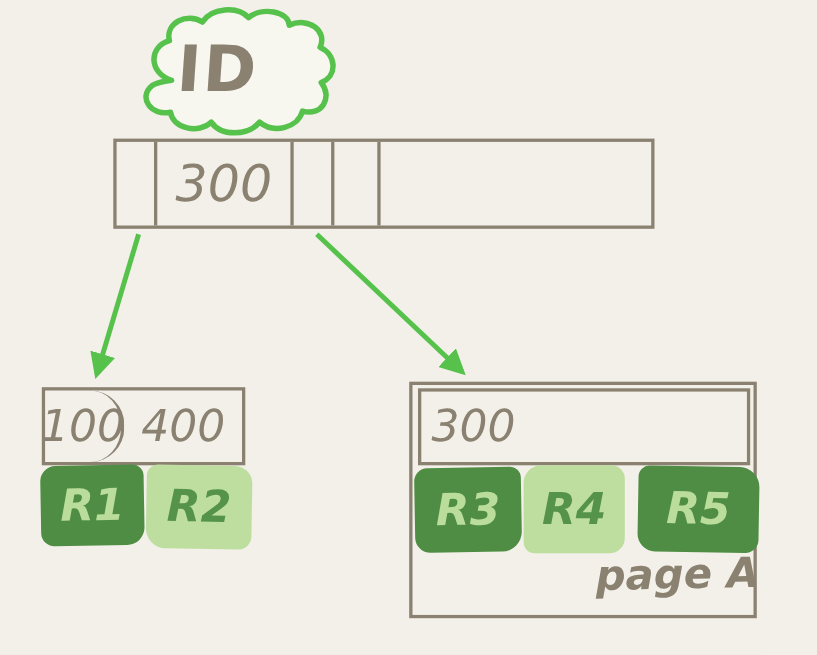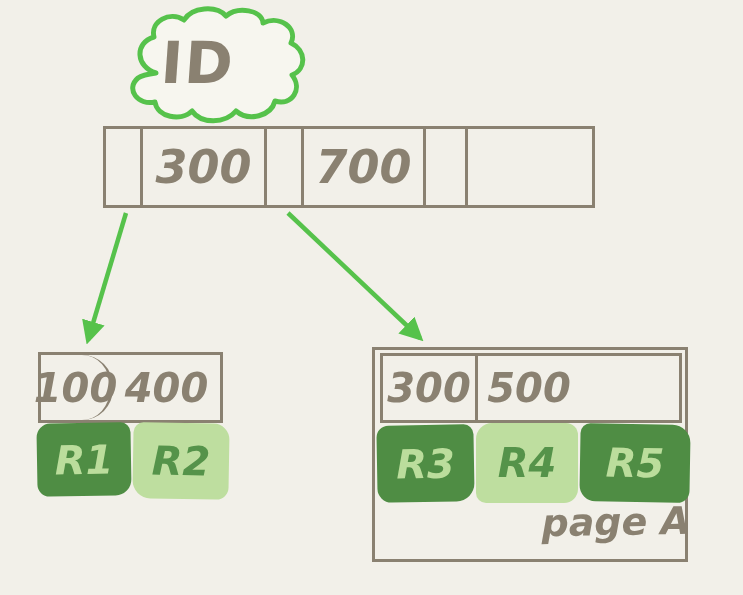--- a/index.html
+++ b/index.html
@@ -27,21 +27,21 @@
 
   
   .cellrow {
     position:absolute; display:flex;
     border:3px solid #8a8171; box-sizing:border-box;
     background:transparent;
   }
   .cellrow .cell {
     border-right:3px solid #8a8171; box-sizing:border-box;
     display:flex; align-items:center; justify-content:center;
-    color:#8a8171; font-weight:bold; font-style:italic;
+    color:#8a8171; font-weight:normal; font-style:italic;
   }
   .cellrow .cell:last-child { border-right:none; }
 
   .root-row { left:103px; top:126px; width:492px; height:82px; }
   .root-row .cell { font-size:46px; }
 
   .leaf-row  { left:38px;  top:352px; width:185px; height:71px; }
   .leaf-row .cell { font-size:40px; }
 
   .page-box  {
@@ -85,21 +85,20 @@
              C 81 117 57 112 55 97
              C 38 101 25 84 38 73
              C 42 70 48 69 56 68 Z" fill="#f7f6ef" stroke="#56c24b" stroke-width="5" stroke-linejoin="round"></path>
   </svg>
   <div class="cloud-label">ID</div>
 
   <div class="cellrow root-row">
     <div class="cell" style="width:37px;"></div>
     <div class="cell" style="width:124px;">300</div>
     <div class="cell" style="width:37px;"></div>
-    <div class="cell" style="width:122px;">700</div>
     <div class="cell" style="width:42px;"></div>
     <div class="cell" style="flex:1;"></div>
   </div>
 
   <svg class="layer" width="743" height="595" viewBox="0 0 743 595">
     <defs>
       <marker id="ah" viewBox="0 0 10 10" refX="8" refY="5" markerWidth="5.2" markerHeight="5.2" orient="auto">
         <path d="M0,0 L10,5 L0,10 Z" fill="#56c24b"></path>
       </marker>
     </defs>
@@ -113,25 +112,24 @@
   </div>
 
   <div class="blob dark" style="left:37px; top:423px; width:94px; height:73px;
               border-radius:14px 10px 16px 12px; transform:rotate(-1deg);">R1</div>
   <div class="blob light" style="left:133px; top:423px; width:96px; height:76px;
               border-radius:10px 16px 12px 18px; transform:rotate(1deg);">R2</div>
 
   <div class="page-box"></div>
   <div class="cellrow page-row">
     <div class="cell" style="width:95px;">300</div>
-    <div class="cell" style="width:102px;">500</div>
   </div>
 
   <div class="blob dark" style="left:377px; top:425px; width:97px; height:77px;
               border-radius:12px 10px 18px 14px; transform:rotate(-1deg);">R3</div>
-  <div class="blob light" style="left:476px; top:423px; width:102px; height:80px;
+  <div class="blob light" style="left:476px; top:423px; width:92px; height:80px;
               border-radius:16px 12px 14px 10px;">R4</div>
   <div class="blob dark" style="left:580px; top:424px; width:110px; height:78px;
               border-radius:10px 18px 12px 16px; transform:rotate(1deg);">R5</div>
 
   <div class="page-caption">page A</div>
 
 </div>
 
 </body></html>

